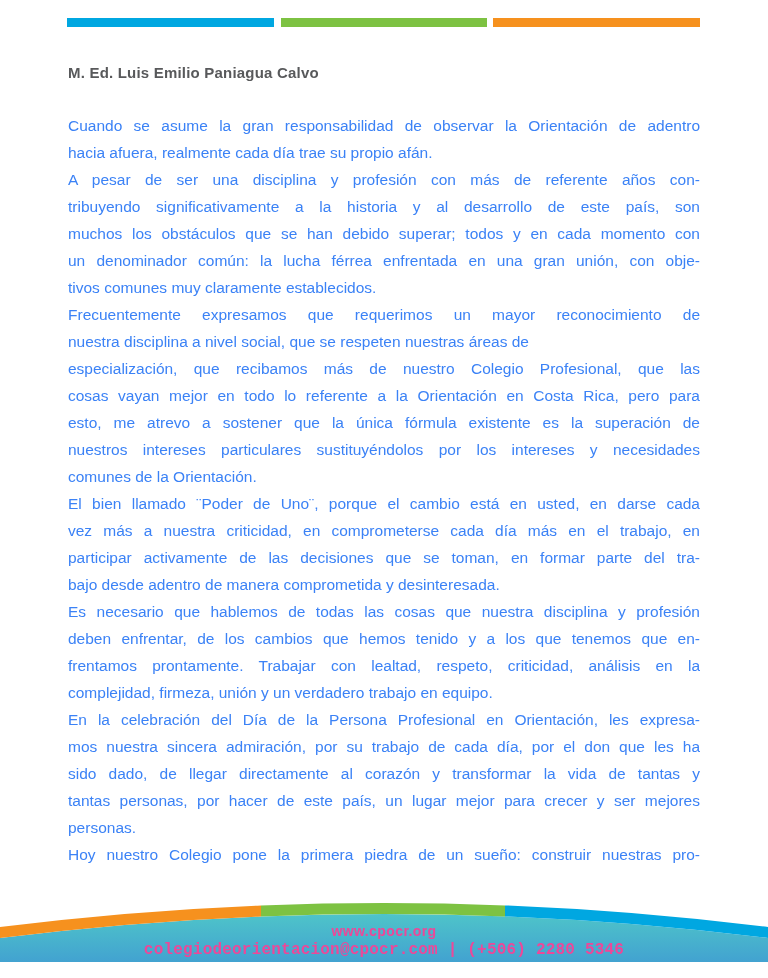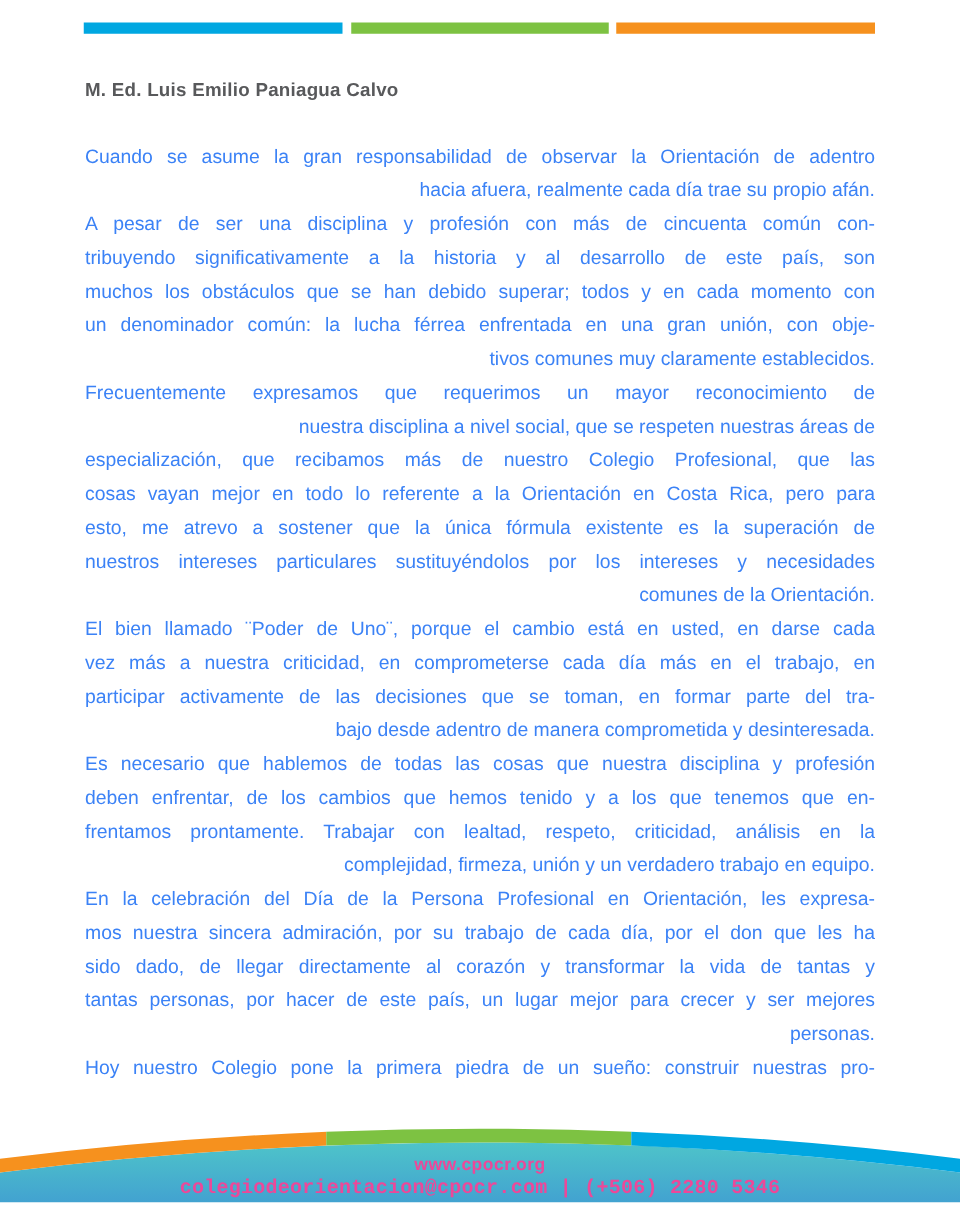--- a/index.html
+++ b/index.html
@@ -27,21 +27,21 @@
   .article{
     position:absolute;left:68px;top:112px;width:632px;
     color:#3b82f6;
     font-size:15.5px;
   }
   .bodyline{
     line-height:27px;
     height:27px;
     overflow:hidden;
     white-space:normal;
-    text-align:right;
+    text-align:left;
   }
   .bodyline.just{
     text-align:justify;
     text-align-last:justify;
     text-justify:inter-word;
   }
 
   
   .footer-wave{position:absolute;left:0;top:890px;width:768px;height:88px;}
   .footer-text{
@@ -59,21 +59,21 @@
 
   <div class="topbar blue"></div>
   <div class="topbar green"></div>
   <div class="topbar orange"></div>
 
   <div class="author">M. Ed. Luis Emilio Paniagua Calvo</div>
 
   <div class="article">
       <div class="bodyline just">Cuando se asume la gran responsabilidad de observar la Orientación de adentro</div>
       <div class="bodyline">hacia afuera, realmente cada día trae su propio afán.</div>
-      <div class="bodyline just">A pesar de ser una disciplina y profesión con más de cincuenta común con-</div>
+      <div class="bodyline just">A pesar de ser una disciplina y profesión con más de referente años con-</div>
       <div class="bodyline just">tribuyendo significativamente a la historia y al desarrollo de este país, son</div>
       <div class="bodyline just">muchos los obstáculos que se han debido superar; todos y en cada momento con</div>
       <div class="bodyline just">un denominador común: la lucha férrea enfrentada en una gran unión, con obje-</div>
       <div class="bodyline">tivos comunes muy claramente establecidos.</div>
       <div class="bodyline just">Frecuentemente expresamos que requerimos un mayor reconocimiento de</div>
       <div class="bodyline">nuestra disciplina a nivel social, que se respeten nuestras áreas de</div>
       <div class="bodyline just">especialización, que recibamos más de nuestro Colegio Profesional, que las</div>
       <div class="bodyline just">cosas vayan mejor en todo lo referente a la Orientación en Costa Rica, pero para</div>
       <div class="bodyline just">esto, me atrevo a sostener que la única fórmula existente es la superación de</div>
       <div class="bodyline just">nuestros intereses particulares sustituyéndolos por los intereses y necesidades</div>

